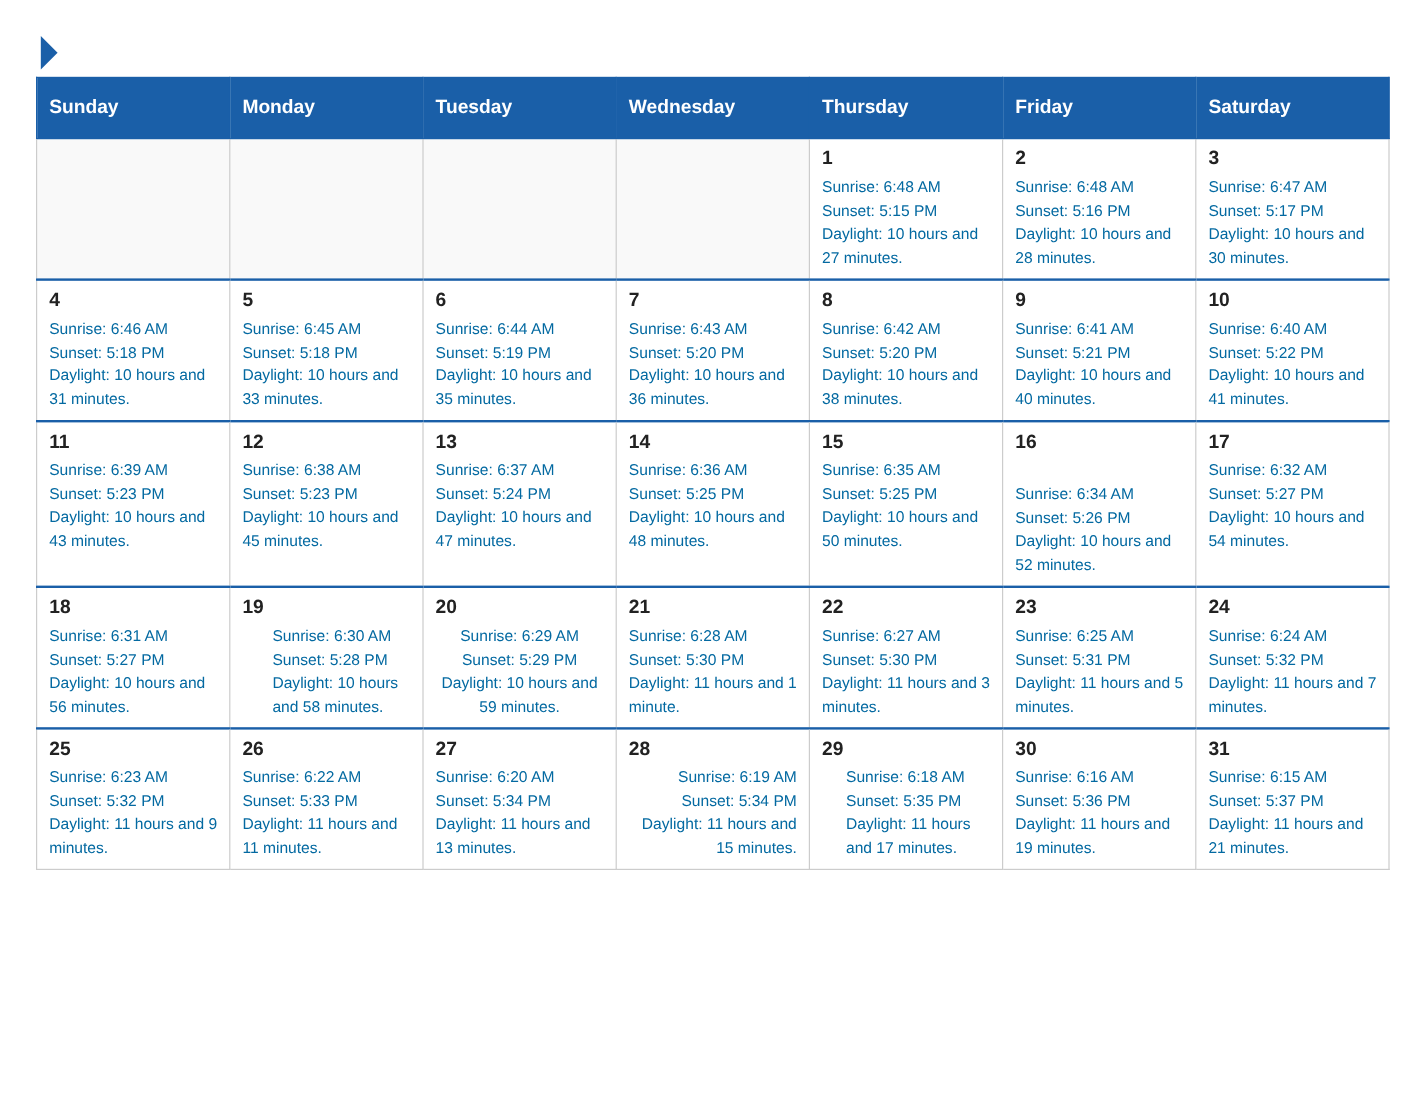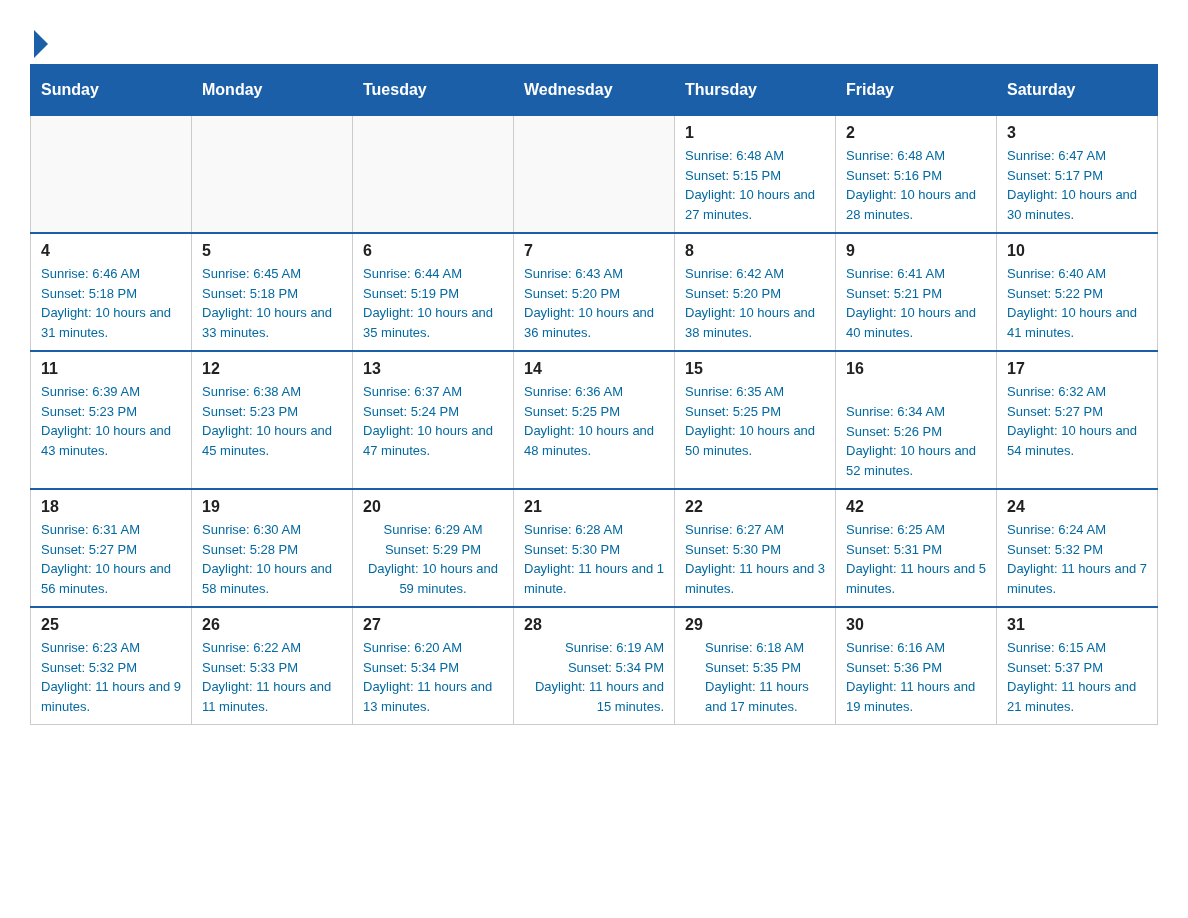--- a/index.html
+++ b/index.html
@@ -251,21 +251,21 @@
       </tr>
       <tr class="divider-row">
         <td>
           <div class="day-number">18</div>
           <div class="day-info" style="white-space: pre-line;">Sunrise: 6:31 AM
 Sunset: 5:27 PM
 Daylight: 10 hours and 56 minutes.</div>
         </td>
         <td>
           <div class="day-number">19</div>
-          <div class="day-info" style="white-space: pre-line;">Sunrise: 6:30 AM
+          <div class="day-info" style="white-space: pre-line; margin-left: 25px;">Sunrise: 6:30 AM
 Sunset: 5:28 PM
 Daylight: 10 hours and 58 minutes.</div>
         </td>
         <td>
           <div class="day-number">20</div>
           <div class="day-info" style="white-space: pre-line; text-align: center;">Sunrise: 6:29 AM
 Sunset: 5:29 PM
 Daylight: 10 hours and 59 minutes.</div>
         </td>
         <td>
@@ -274,21 +274,21 @@
 Sunset: 5:30 PM
 Daylight: 11 hours and 1 minute.</div>
         </td>
         <td>
           <div class="day-number">22</div>
           <div class="day-info" style="white-space: pre-line;">Sunrise: 6:27 AM
 Sunset: 5:30 PM
 Daylight: 11 hours and 3 minutes.</div>
         </td>
         <td>
-          <div class="day-number">42</div>
+          <div class="day-number">23</div>
           <div class="day-info" style="white-space: pre-line;">Sunrise: 6:25 AM
 Sunset: 5:31 PM
 Daylight: 11 hours and 5 minutes.</div>
         </td>
         <td>
           <div class="day-number">24</div>
           <div class="day-info" style="white-space: pre-line;">Sunrise: 6:24 AM
 Sunset: 5:32 PM
 Daylight: 11 hours and 7 minutes.</div>
         </td>

